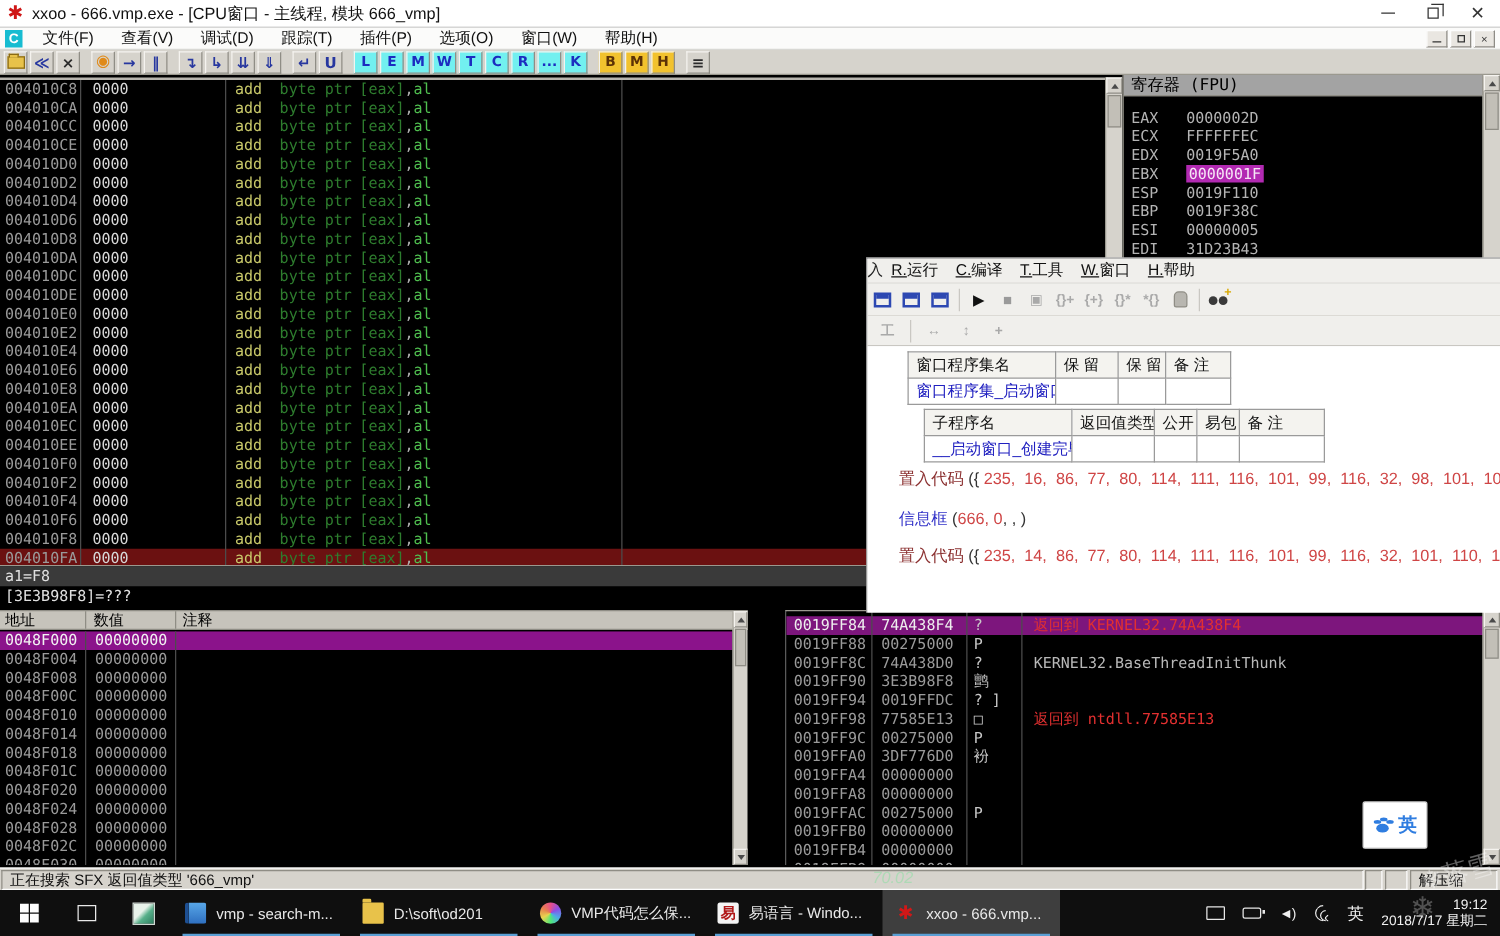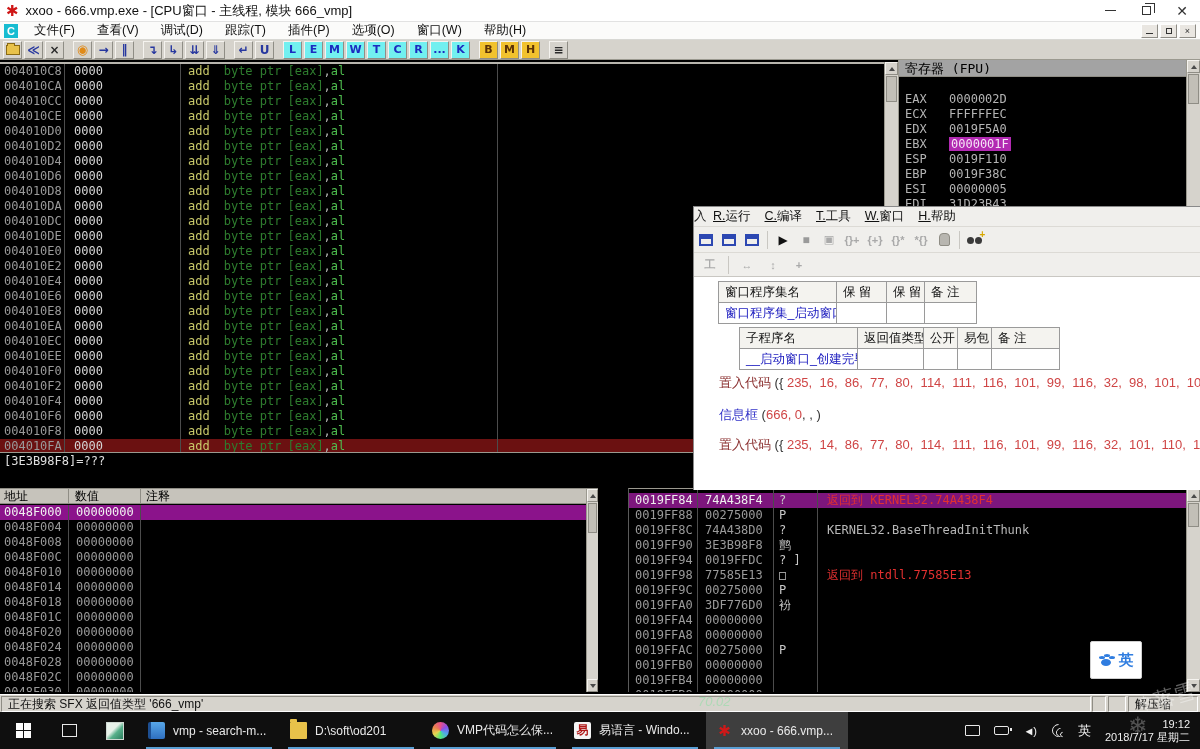--- a/index.html
+++ b/index.html
@@ -58,21 +58,21 @@
   .sb-up i{border-bottom:4px solid #4a4a4a;}
   .sb-dn i{border-top:4px solid #4a4a4a;}
   .sb-thumb{position:absolute;left:1px;right:1px;background:#c2bfb7;border:1px solid #8f8d85;}
 
   .regs{position:absolute;left:898px;top:60px;width:288px;height:392px;background:#000;border-left:1px solid #9b998f;}
   .regs-header{height:17px;background:#a3a3a3;color:#000;font-size:13px;line-height:17px;padding-left:6px;border-bottom:1px solid #8f8d85;}
   .rrow{height:15px;line-height:15px;font-size:12px;padding-left:6px;color:#b4b4b4;}
   .rrow .rn{display:inline-block;width:36px;}
   .rv{margin-left:8px;}
   .rv.hl{background:#b22ab2;color:#f6e6f6;padding:0 2px;}
-  .regs-body{padding-top:15px;}
+  .regs-body{padding-top:10px;}
 
   .infopane{position:absolute;left:0;top:452px;width:1186px;height:36px;background:#000;border-top:1px solid #9b998f;}
   .il{font-size:12px;line-height:16px;color:#e0e0e0;padding-left:4px;}
   .il1{background:#3a3a3a;width:884px;}
 
   .dumphead{position:absolute;left:0;top:488px;width:598px;height:16px;background:#c6c3bb;border-top:1px solid #8f8d85;border-bottom:1px solid #8f8d85;font-size:12px;color:#000;}
   .dh{position:absolute;top:0;line-height:15px;}
   .dumpbody{position:absolute;left:0;top:505px;width:586px;height:187px;background:#000;overflow:hidden;}
   .urow{height:15px;line-height:15px;font-size:12px;display:flex;color:#9a9a9a;}
   .urow.sel{background:#8b138b;color:#f2f2f2;}
@@ -449,20 +449,21 @@
     </div>
 
     <div class="scrollbar" style="left:1186px;top:60px;width:14px;height:392px;">
       <span class="sb-arrow sb-up" style="top:0">
           <i></i>
         </span>
       <span class="sb-thumb" style="top:14px;height:30px;"></span>
     </div>
 
     <div class="infopane mono">
+      <div class="il il1">a1=F8</div>
       <div class="il">[3E3B98F8]=???</div>
     </div>
 
     <div class="dumphead">
       <span class="dh" style="left:4px">地址</span>
       <span class="dh" style="left:75px">数值</span>
       <span class="dh" style="left:146px">注释</span>
       <div class="vdiv" style="left:68px;background:#8f8d85"></div>
       <div class="vdiv" style="left:140px;background:#8f8d85"></div>
     </div>
@@ -708,21 +709,21 @@
     </div>
     <div class="etoolbar2">
       <span class="ei gray">工</span>
       <span class="e-sep"></span>
       <span class="ei gray">↔</span>
       <span class="ei gray">↕</span>
       <span class="ei gray">+</span>
     </div>
     <div class="econtent">
 
-      <table class="etable" style="left:24px;top:4px;width:258px;">
+      <table class="etable" style="left:32px;top:4px;width:258px;">
         <tbody>
             <tr class="hd">
           <td style="width:118px">窗口程序集名</td>
           <td style="width:50px">保 留</td>
           <td style="width:38px">保 留</td>
           <td style="width:52px">备 注</td>
         </tr>
         <tr>
           <td class="bluecell">窗口程序集_启动窗口</td>
           <td></td>

